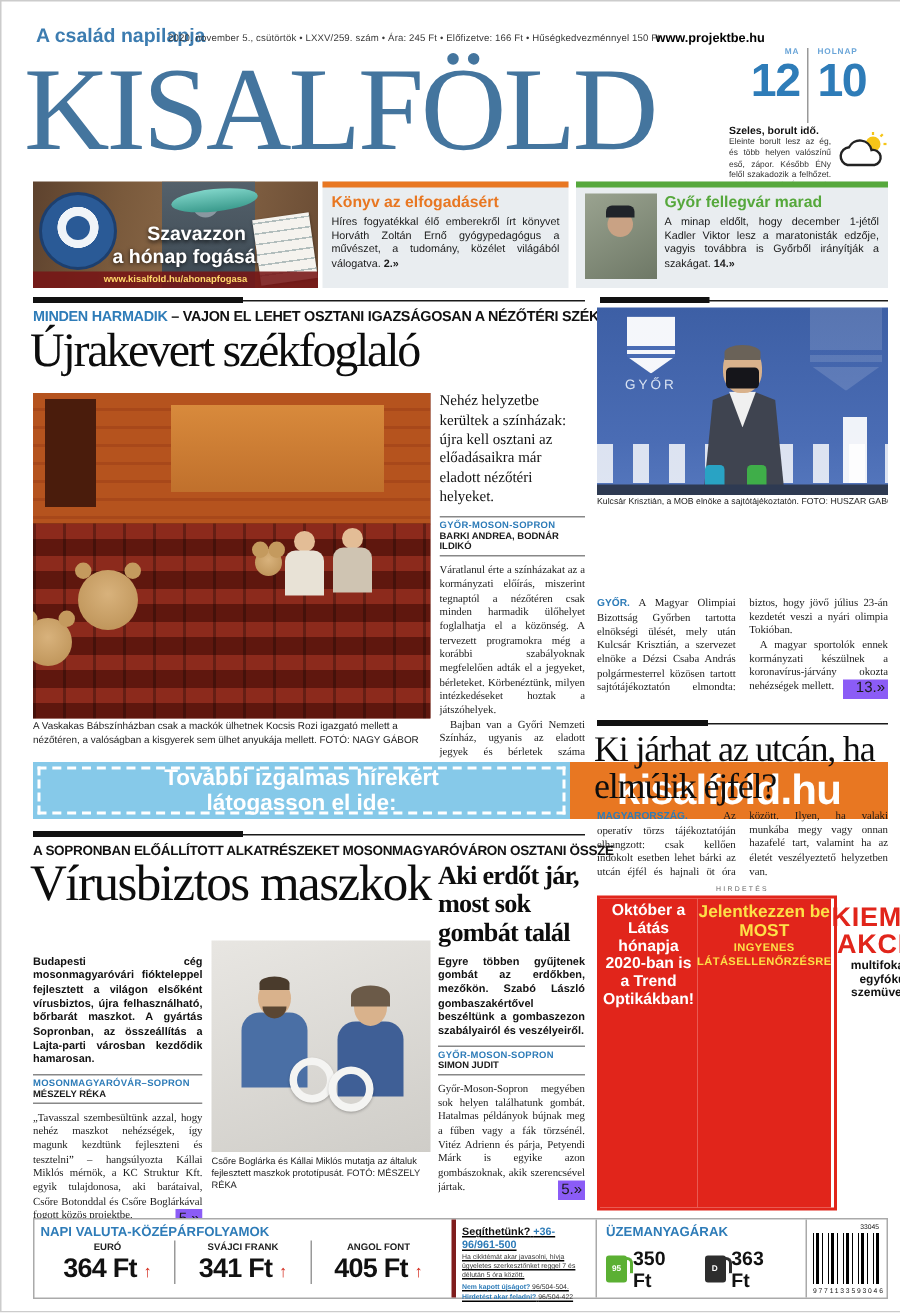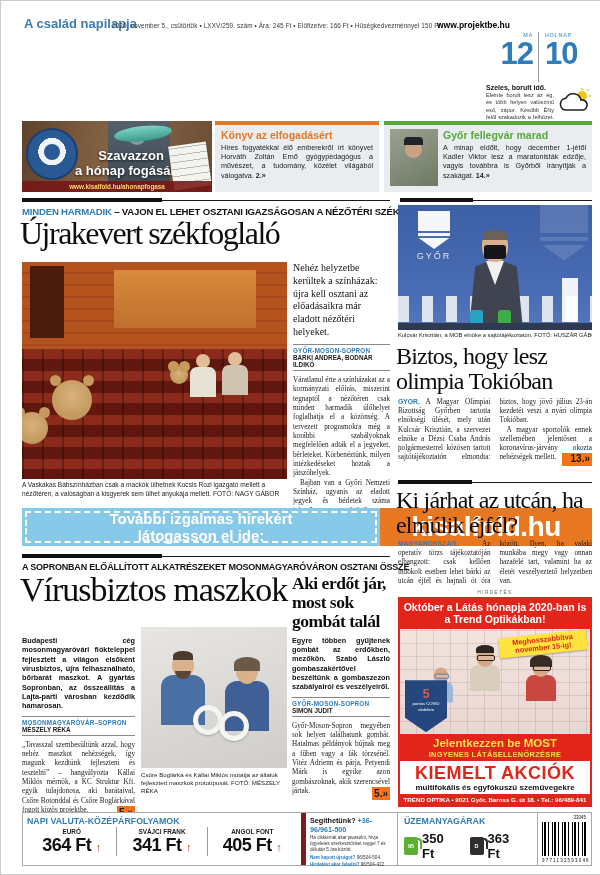--- a/index.html
+++ b/index.html
@@ -92,22 +92,22 @@
   .pa{left:168px;top:92px;} .pa .th-torso{background:#e8e2d6;}
   .pb{left:200px;top:90px;} .pb .th-torso{background:#cfc4b2;}
   .lead-col{left:293px;top:262px;width:97px;height:246px;overflow:hidden;}
   .lead-intro{font-family:"Liberation Serif",serif;font-size:10px;line-height:1.28;color:#111;}
   .byline-box{border-top:1px solid #888;border-bottom:1px solid #888;padding:2px 0;margin:5px 0;}
   .byline-region{font-size:6.3px;font-weight:bold;color:#2e7cb8;letter-spacing:.2px;}
   .byline-author{font-size:6.3px;font-weight:bold;color:#1a1a1a;}
   .story-body{font-family:"Liberation Serif",serif;font-size:7.2px;line-height:1.3;text-align:justify;color:#1a1a1a;}
   .story-body p{margin:0;}
   .story-body p.indent{text-indent:7px;}
-  .pgref{display:inline-block;font-weight:bold;font-size:10px;font-family:"Liberation Sans",sans-serif;
-     background:#f97316;padding:0 2px;float:right;}
+  .pgref{display:inline-block;font-weight:normal;font-size:10px;font-family:"Liberation Sans",sans-serif;
+     background:#8b5cf6;padding:0 2px;float:right;}
   .lead-caption{left:22px;top:481px;width:263px;font-size:6.6px;line-height:1.35;color:#222;}
 
   
   .visit{left:22px;top:508px;width:570px;height:38px;display:flex;}
   .visit-left{flex:1;background:#86c9e9;position:relative;display:flex;align-items:center;justify-content:center;}
   .visit-left::before{content:"";position:absolute;inset:3px;border:2px dashed #fff;}
   .visit-text{font-size:15px;font-weight:bold;color:#fff;text-align:center;line-height:1.15;position:relative;}
   .visit-right{width:212px;background:#e87722;display:flex;align-items:center;justify-content:center;}
   .visit-brand{font-size:28px;font-weight:bold;color:#fff;letter-spacing:-.5px;}
 
@@ -137,22 +137,22 @@
   .olym-headline{top:344px;}
   .rc-body{left:398px;width:194px;column-count:2;column-gap:9px;font-family:"Liberation Serif",serif;
      font-size:7.2px;line-height:1.28;text-align:justify;color:#1a1a1a;}
   .olym-body{top:398px;height:82px;overflow:hidden;}
   .loc{color:#2e7cb8;font-weight:bold;font-family:"Liberation Sans",sans-serif;font-size:6.8px;}
   .curfew-headline{top:488px;}
   .curfew-body{top:540px;height:48px;overflow:hidden;}
   .ad-label{left:398px;top:590px;width:194px;text-align:center;font-size:4.6px;letter-spacing:1.5px;color:#666;}
 
   
-  .ad{left:398px;top:597px;width:194px;height:210px;border:2px solid #e1251b;box-sizing:border-box;
-      background:#fff;display:flex;flex-direction:column;}
+  .ad{left:398px;top:597px;width:160px;height:210px;border:2px solid #e1251b;box-sizing:border-box;
+      background:#fff;display:flex;}
   .ad-title{background:#e1251b;color:#fff;font-weight:bold;font-size:10.5px;text-align:center;
       line-height:1.12;padding:3px 2px;}
   .ad-photo{flex:1;position:relative;overflow:hidden;
       background:linear-gradient(#f3e4e0,#e9d6d2),#f3e4e0;}
   .ad-photo::before{content:"";position:absolute;inset:0;
       background:repeating-linear-gradient(0deg,transparent 0 12px,rgba(150,120,110,.22) 12px 13px),
                  repeating-linear-gradient(90deg,transparent 0 16px,rgba(150,120,110,.22) 16px 17px);}
   .adp{position:absolute;}
   .adp-head{width:18px;height:20px;border-radius:50%;background:#d7a887;margin:0 auto;position:relative;}
   .adp-glasses{position:absolute;left:1px;top:8px;width:16px;height:4px;border:1px solid #222;border-radius:2px;background:rgba(255,255,255,.2);}
@@ -204,21 +204,21 @@
   
   .footer-strip{left:22px;top:812px;width:570px;height:54px;border:1px solid #aaa;display:flex;box-sizing:border-box;background:#fff;}
   .fx{width:278px;padding:3px 4px 0;box-sizing:border-box;}
   .fx-title{color:#2e7cb8;font-weight:bold;font-size:8.8px;}
   .fx-row{display:flex;margin-top:1px;}
   .fx-cell{flex:1;text-align:center;padding-top:1px;}
   .fx-cell + .fx-cell{border-left:1px solid #999;}
   .fx-name{font-size:6.4px;font-weight:bold;color:#222;}
   .fx-val{font-size:18px;font-weight:bold;color:#111;letter-spacing:-.5px;}
   .fx-up{color:#d42b1e;font-size:11px;font-weight:bold;}
-  .help{width:96px;border-left:5px solid #7f1d1d;padding:3px 4px 0;box-sizing:border-box;}
+  .help{width:96px;border-left:3px solid #7f1d1d;padding:3px 4px 0;box-sizing:border-box;text-decoration:underline;}
   .help-title{font-size:7.2px;font-weight:bold;color:#111;}
   .help-phone{color:#2e7cb8;}
   .help-line{font-size:4.6px;color:#333;line-height:1.35;margin-top:1px;}
   .help-q{color:#2e7cb8;font-weight:bold;}
   .fuel{width:140px;border-left:1px solid #aaa;padding:3px 6px 0;box-sizing:border-box;}
   .fuel-title{color:#2e7cb8;font-weight:bold;font-size:8.8px;}
   .fuel-row{display:flex;align-items:center;gap:4px;margin-top:5px;}
   .pump{width:14px;height:18px;border-radius:2px;color:#fff;font-size:5.5px;font-weight:bold;
         display:flex;align-items:center;justify-content:center;position:relative;flex:none;}
   .pump::after{content:"";position:absolute;right:-4px;top:1px;width:4px;height:9px;
@@ -233,20 +233,21 @@
   .barcode-num{position:absolute;left:4px;bottom:2px;font-size:4.5px;letter-spacing:1.2px;color:#111;}
 </style>
 </head>
 <body>
 
 <div id="page">
 
   <div class="abs tagline">A család napilapja</div>
   <div class="abs dateline">2020. november 5., csütörtök • LXXV/259. szám • Ára: 245 Ft • Előfizetve: 166 Ft • Hűségkedvezménnyel 150 Ft</div>
   <div class="abs website">www.projektbe.hu</div>
+  <div class="abs mast-title">KISALFÖLD</div>
 
   <div class="abs weather-box">
     <div class="weather-days">
       <div class="wd wd1">
         <div class="wd-label">MA</div>
         <div class="wd-temp">12</div>
       </div>
       <div class="wd wd2">
         <div class="wd-label">HOLNAP</div>
         <div class="wd-temp">10</div>
@@ -347,24 +348,23 @@
     <div class="skyline2"></div>
     <div class="man-body"></div>
     <div class="man-shirt"></div>
     <div class="man-head"></div>
     <div class="man-mask"></div>
     <div class="mic mic1"></div>
     <div class="mic mic2"></div>
     <div class="photo-table"></div>
   </div>
   <div class="abs olym-caption">Kulcsár Krisztián, a MOB elnöke a sajtótájékoztatón. FOTÓ: HUSZÁR GÁBOR</div>
-  <div class="abs rc-headline olym-headline serif">Biztos, hogy lesz olimpia Tokióban</div>
   <div class="abs rc-body olym-body">
     <p style="margin:0;"><span class="loc">GYŐR.</span> <span>A Magyar Olimpiai Bizottság Győrben tartotta elnökségi ülését, mely után Kulcsár Krisztián, a szervezet elnöke a Dézsi Csaba András polgármesterrel közösen tartott sajtótájékoztatón elmondta: biztos, hogy jövő július 23-án kezdetét veszi a nyári olimpia Tokióban.</span></p>
-    <p class="indent" style="margin:0;text-indent:7px;"><span>A magyar sportolók ennek szellemében jelentősen a koronavírus-járvány okozta nehézségek mellett.</span> <span class="pgref">13.»</span></p>
+    <p class="indent" style="margin:0;text-indent:7px;"><span>A magyar sportolók ennek kormányzati készülnek a koronavírus-járvány okozta nehézségek mellett.</span> <span class="pgref">13.»</span></p>
   </div>
 
   <div class="abs hrule rule-r2"></div>
 
   <div class="abs rc-headline curfew-headline serif">Ki járhat az utcán, ha elmúlik éjfél?</div>
   <div class="abs rc-body curfew-body">
     <p style="margin:0;"><span class="loc">MAGYARORSZÁG.</span> <span>Az operatív törzs tájékoztatóján elhangzott: csak kellően indokolt esetben lehet bárki az utcán éjfél és hajnali öt óra között. Ilyen, ha valaki munkába megy vagy onnan hazafelé tart, valamint ha az életét veszélyeztető helyzetben van.</span> </p>
   </div>
 
   <div class="abs ad-label">HIRDETÉS</div>

